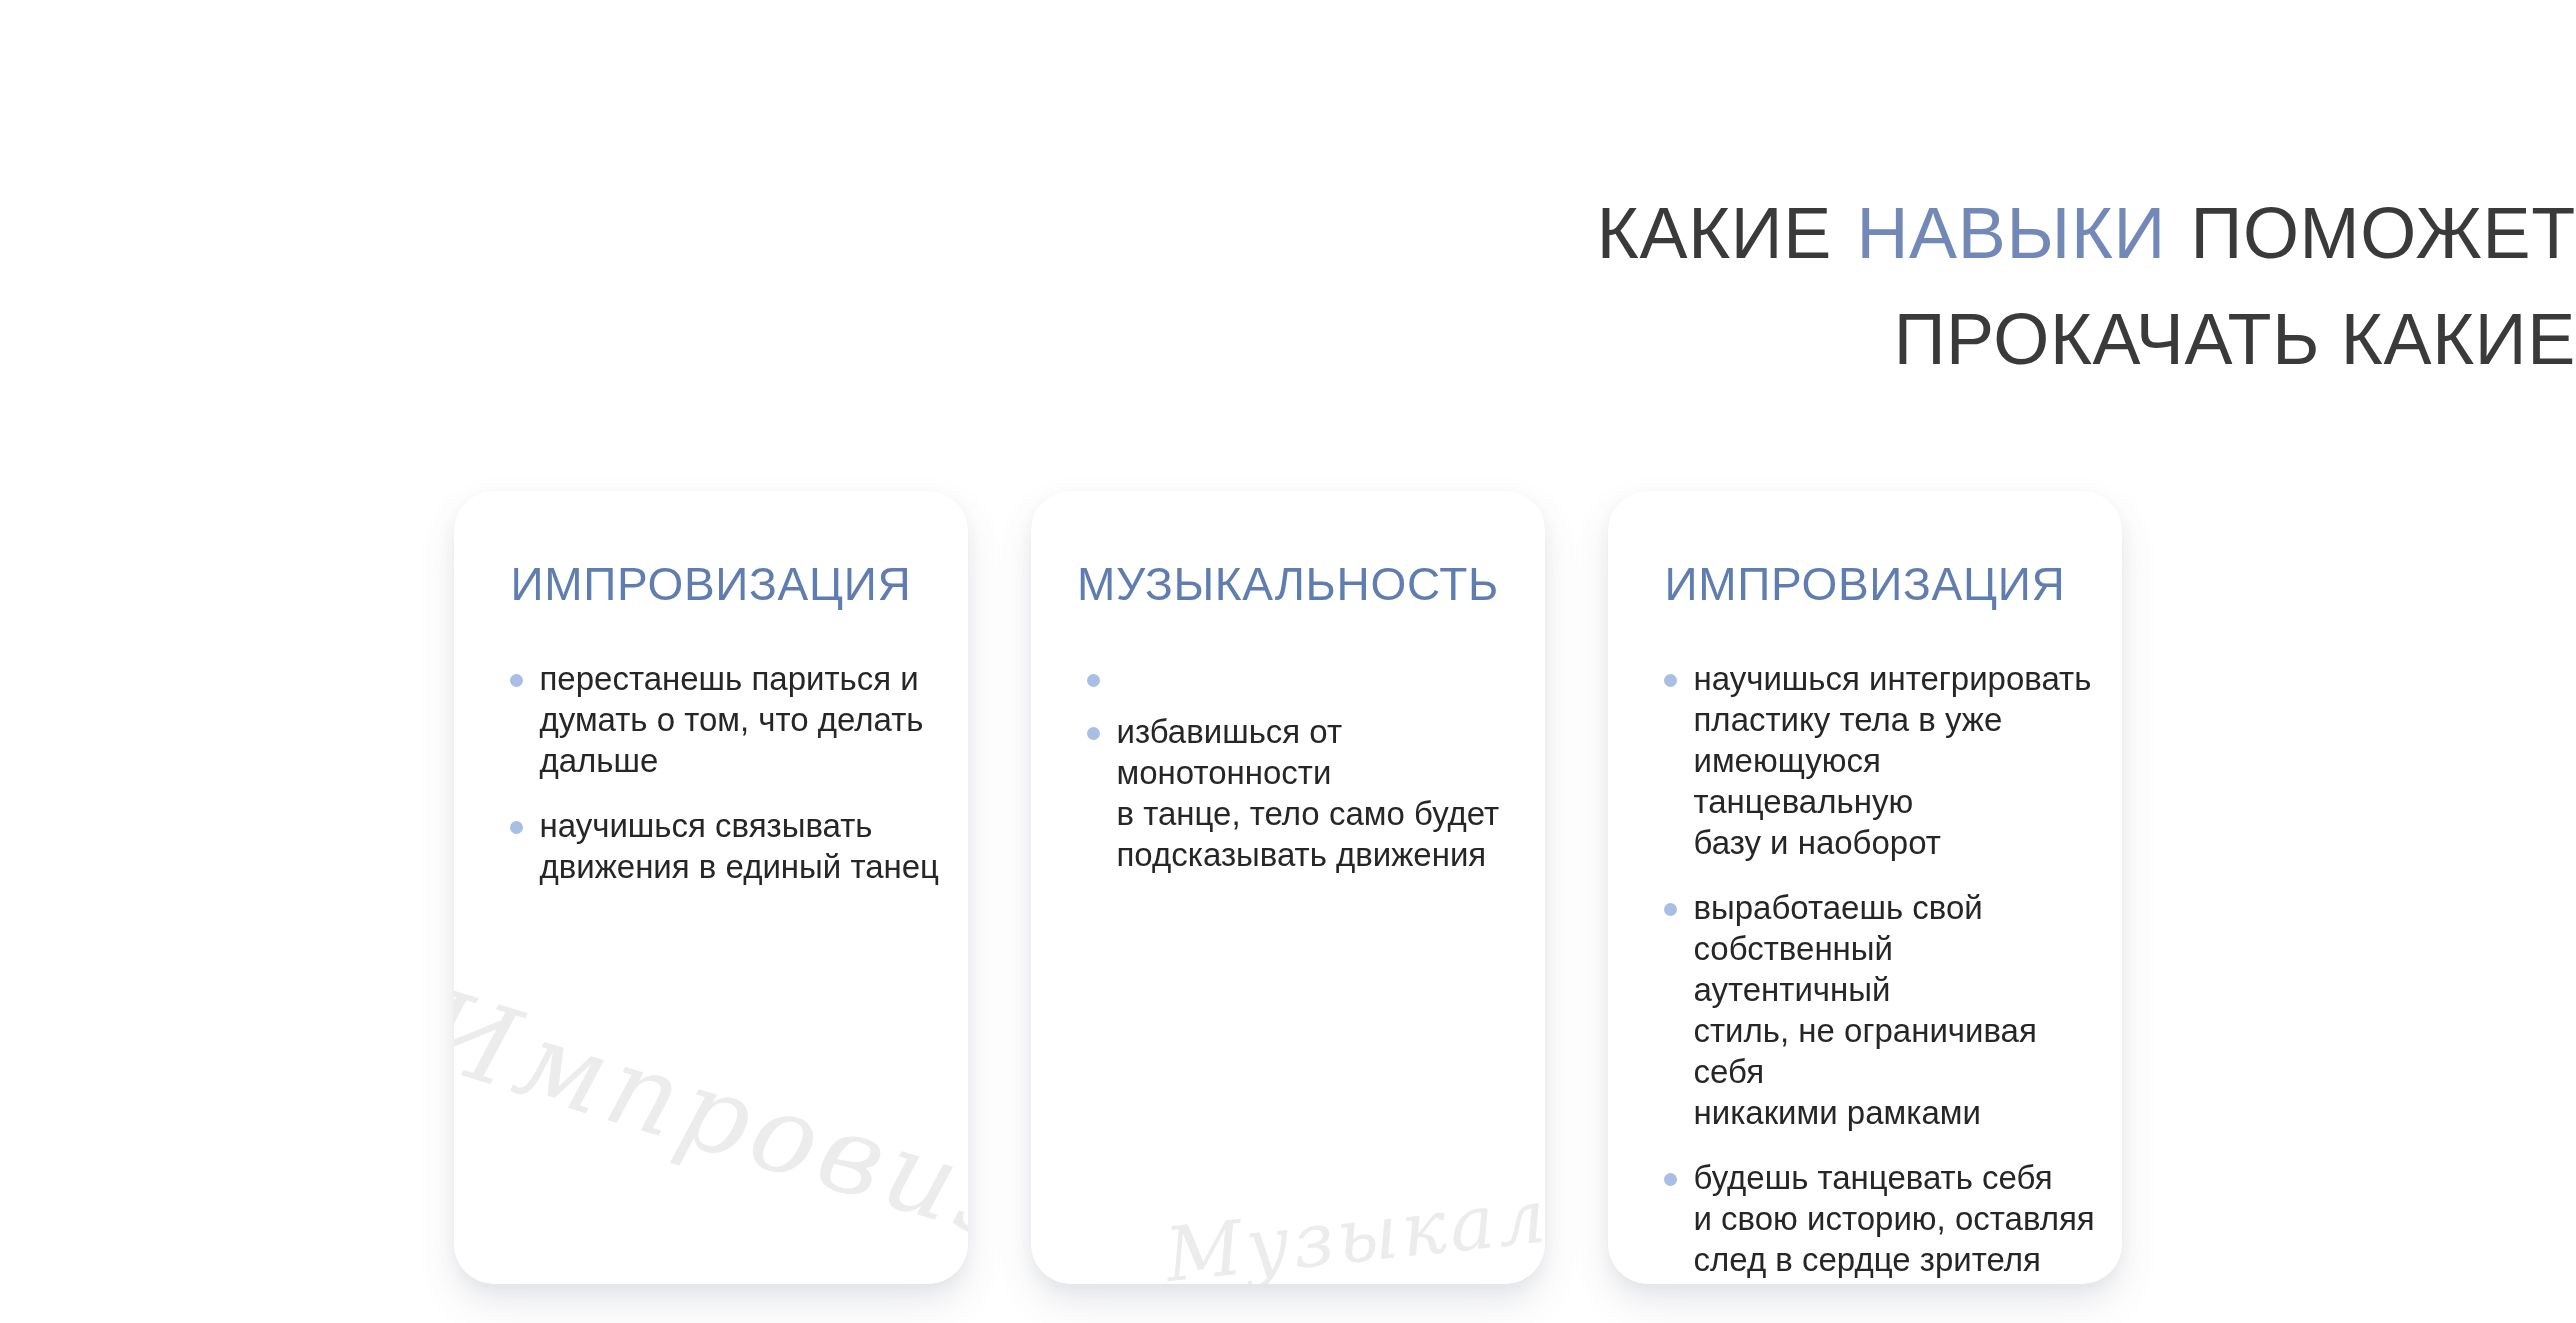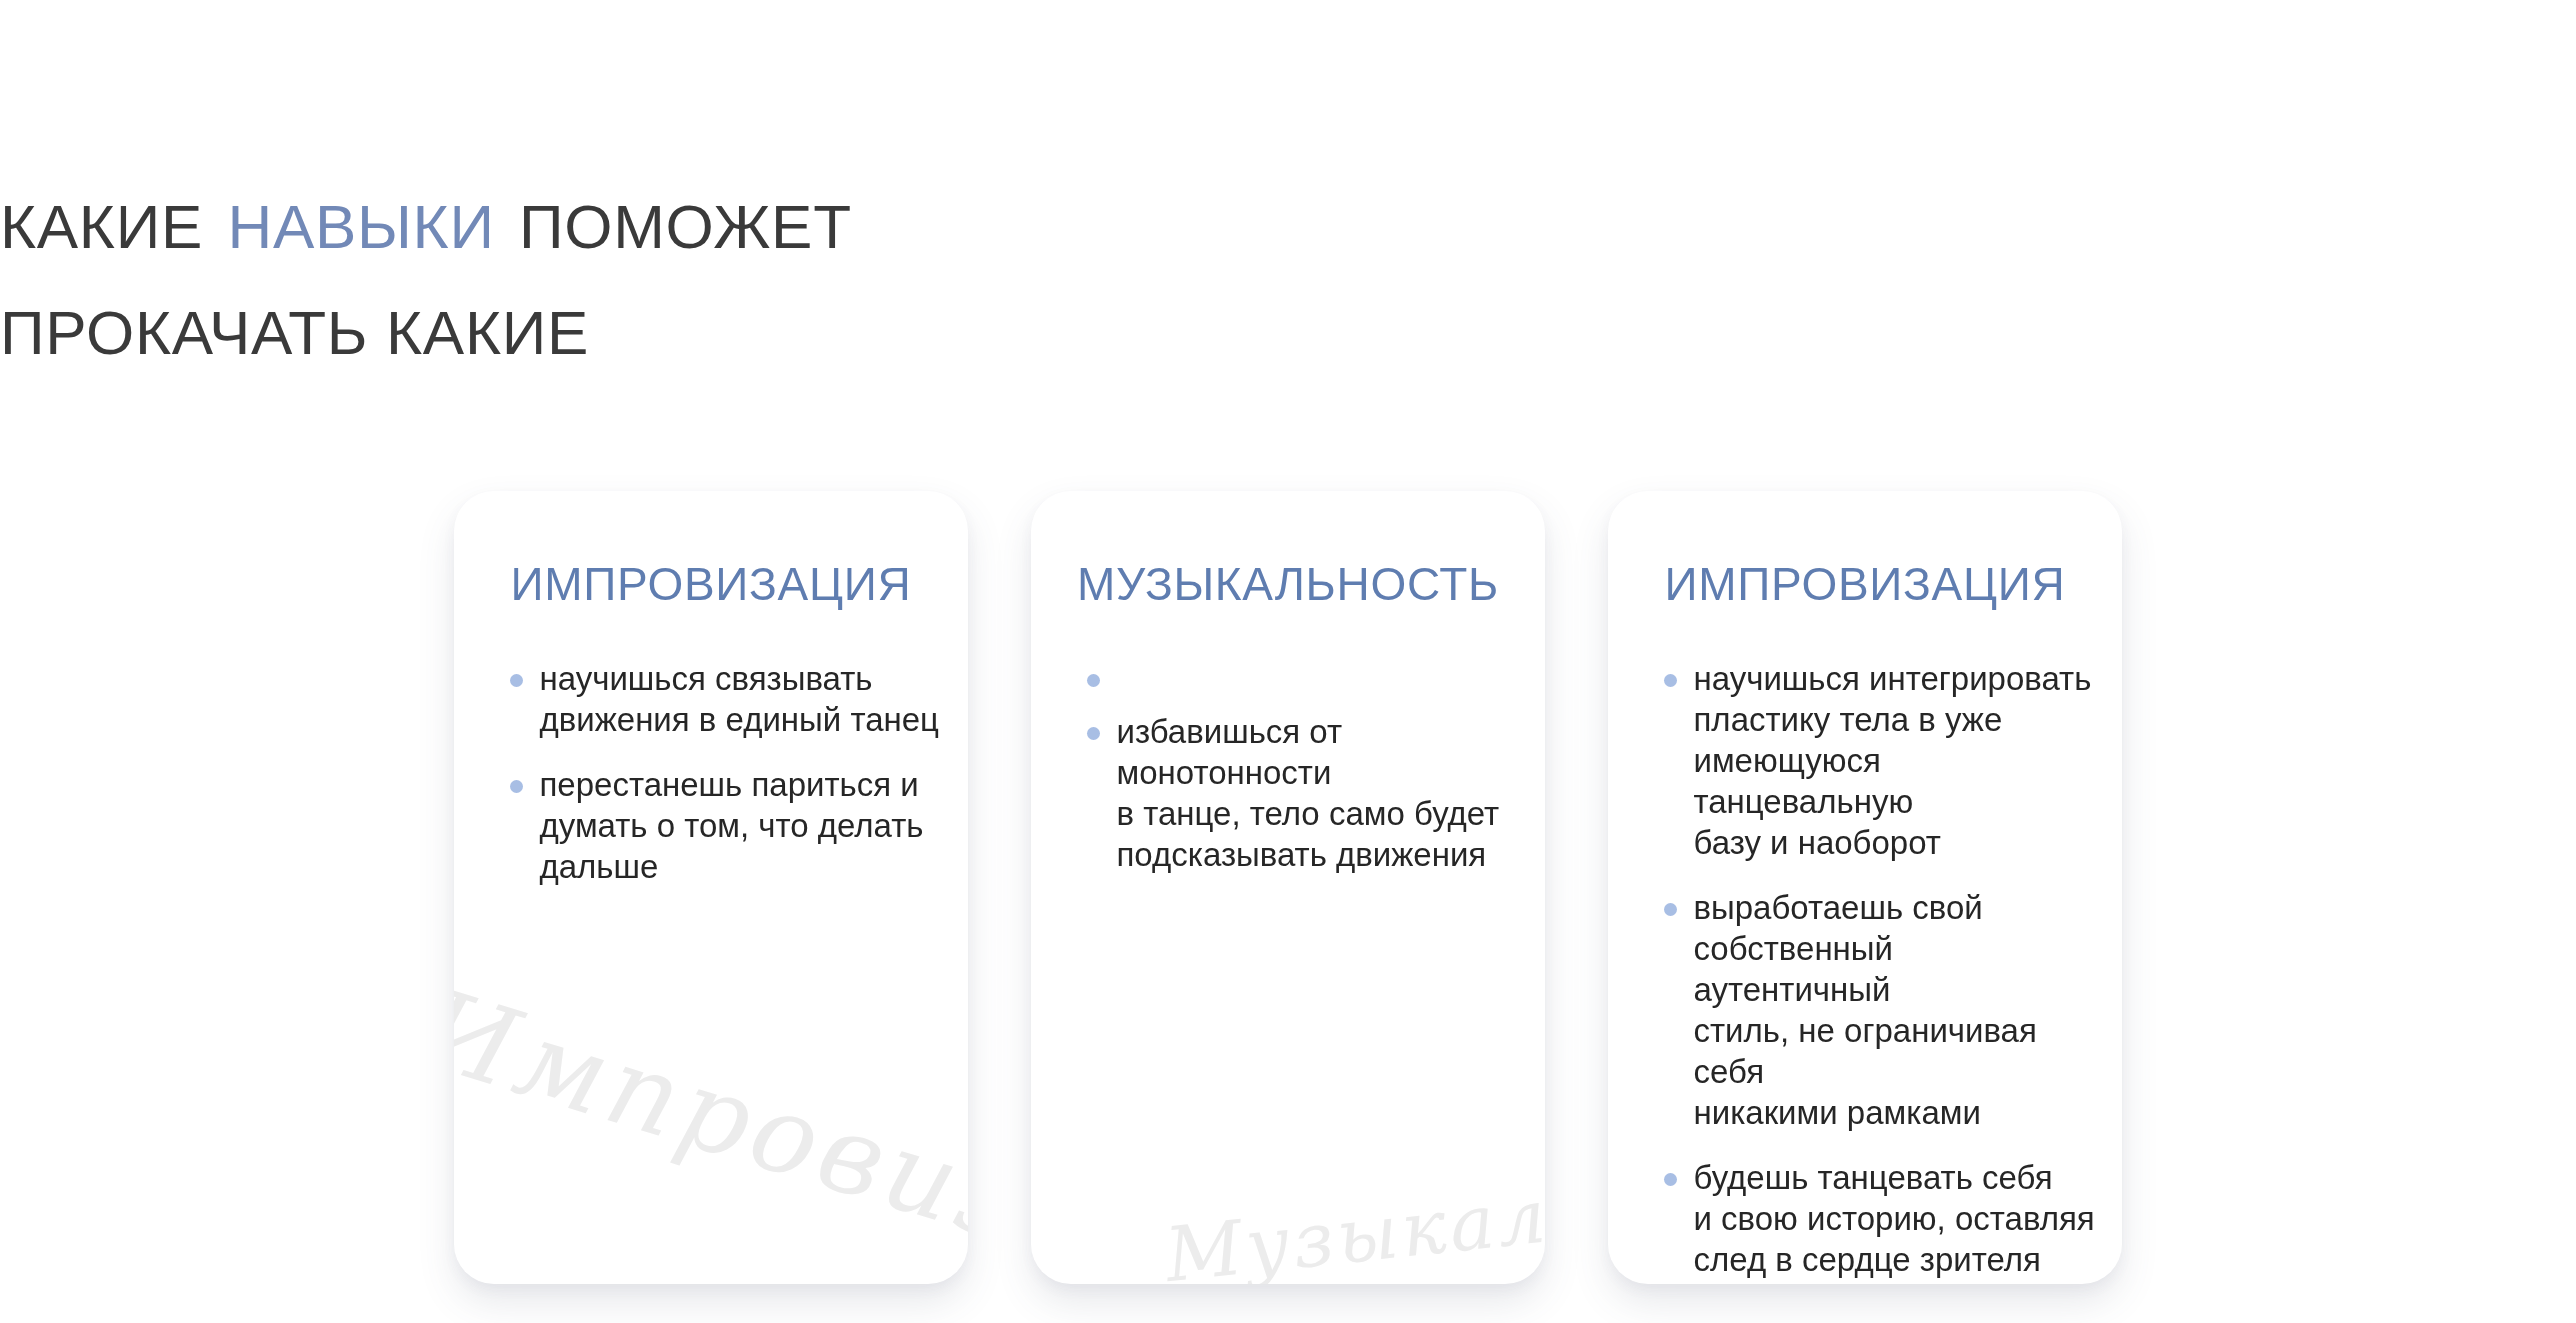--- a/index.html
+++ b/index.html
@@ -15,22 +15,22 @@
     overflow: hidden;
     font-family: "Liberation Sans", sans-serif;
   }
 
   
   .title {
     position: absolute;
     top: 132px;
     left: 0;
     width: 100%;
-    text-align: left;
-    font-size: 62px;
+    text-align: right;
+    font-size: 72px;
     line-height: 106px;
     font-weight: 400;
     color: var(--title-dark, #3a3a3a);
     letter-spacing: 0.7px;
   }
   .title .accent {
     color: var(--accent-blue, #7289b7);
     display: inline-block;
     margin: 0 24.4px;
   }
@@ -128,28 +128,28 @@
   </h1>
 
   <div class="cards">
 
     <article class="card">
       <div class="watermark wm-1">Импровизация</div>
       <h3>ИМПРОВИЗАЦИЯ</h3>
       <ul class="bullets">
         <li>
           <span class="dot"></span>
-          <span class="bullet-text">научишься связывать
-движения в единый танец</span>
+          <span class="bullet-text">перестанешь париться и
+думать о том, что делать
+дальше</span>
         </li>
         <li>
           <span class="dot"></span>
-          <span class="bullet-text">перестанешь париться и
-думать о том, что делать
-дальше</span>
+          <span class="bullet-text">научишься связывать
+движения в единый танец</span>
         </li>
       </ul>
     </article>
 
     <article class="card">
       <div class="watermark wm-2">Музыкальность</div>
       <h3>МУЗЫКАЛЬНОСТЬ</h3>
       <ul class="bullets">
         <li>
           <span class="dot"></span>

